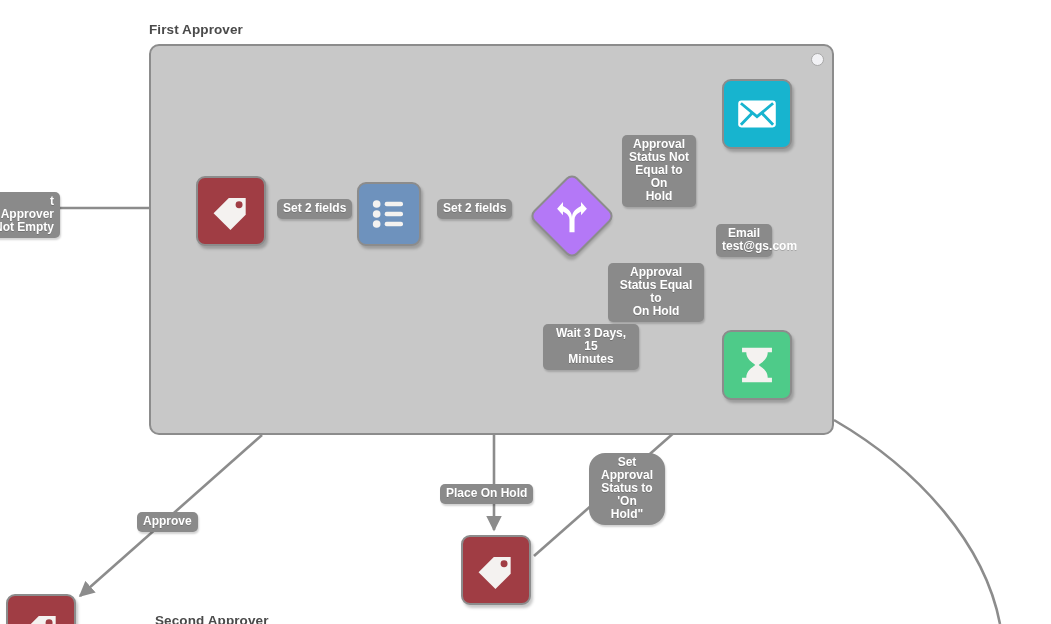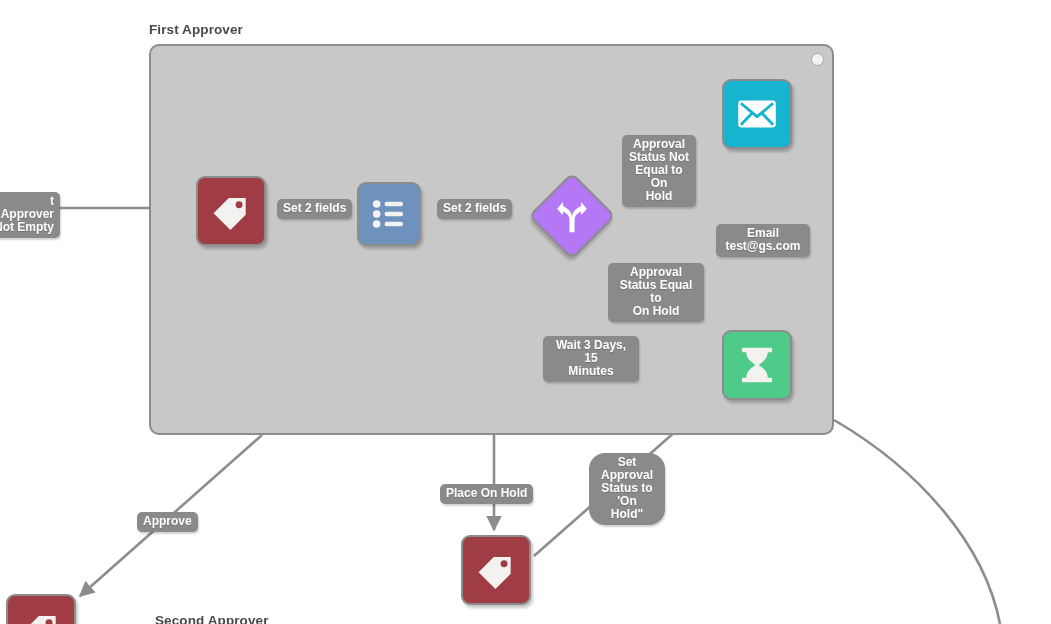--- a/index.html
+++ b/index.html
@@ -223,28 +223,28 @@
 
   <div class="elabel" style="left:277px; top:199px;">Set 2 fields</div>
 
   <div class="elabel" style="left:437px; top:199px;">Set 2 fields</div>
 
   <div class="elabel" style="left:622px; top:135px; width:74px;">Approval
 Status Not
 Equal to On
 Hold</div>
 
-  <div class="elabel" style="left:716px; top:224px; width:94px;">Email
+  <div class="elabel" style="left:716px; top:224px; width:56px;">Email
 test@gs.com</div>
 
   <div class="elabel" style="left:608px; top:263px; width:96px;">Approval
 Status Equal to
 On Hold</div>
 
-  <div class="elabel" style="left:543px; top:336px; width:96px;">Wait 3 Days, 15
+  <div class="elabel" style="left:543px; top:324px; width:96px;">Wait 3 Days, 15
 Minutes</div>
 
   <div class="elabel" style="left:440px; top:484px;">Place On Hold</div>
 
   <div class="elabel" style="left:589px; top:453px; width:76px;border-radius:16px;">Set Approval
 Status to 'On
 Hold"</div>
 
   <div class="elabel" style="left:137px; top:512px;text-align:center;">Approve</div>
 

